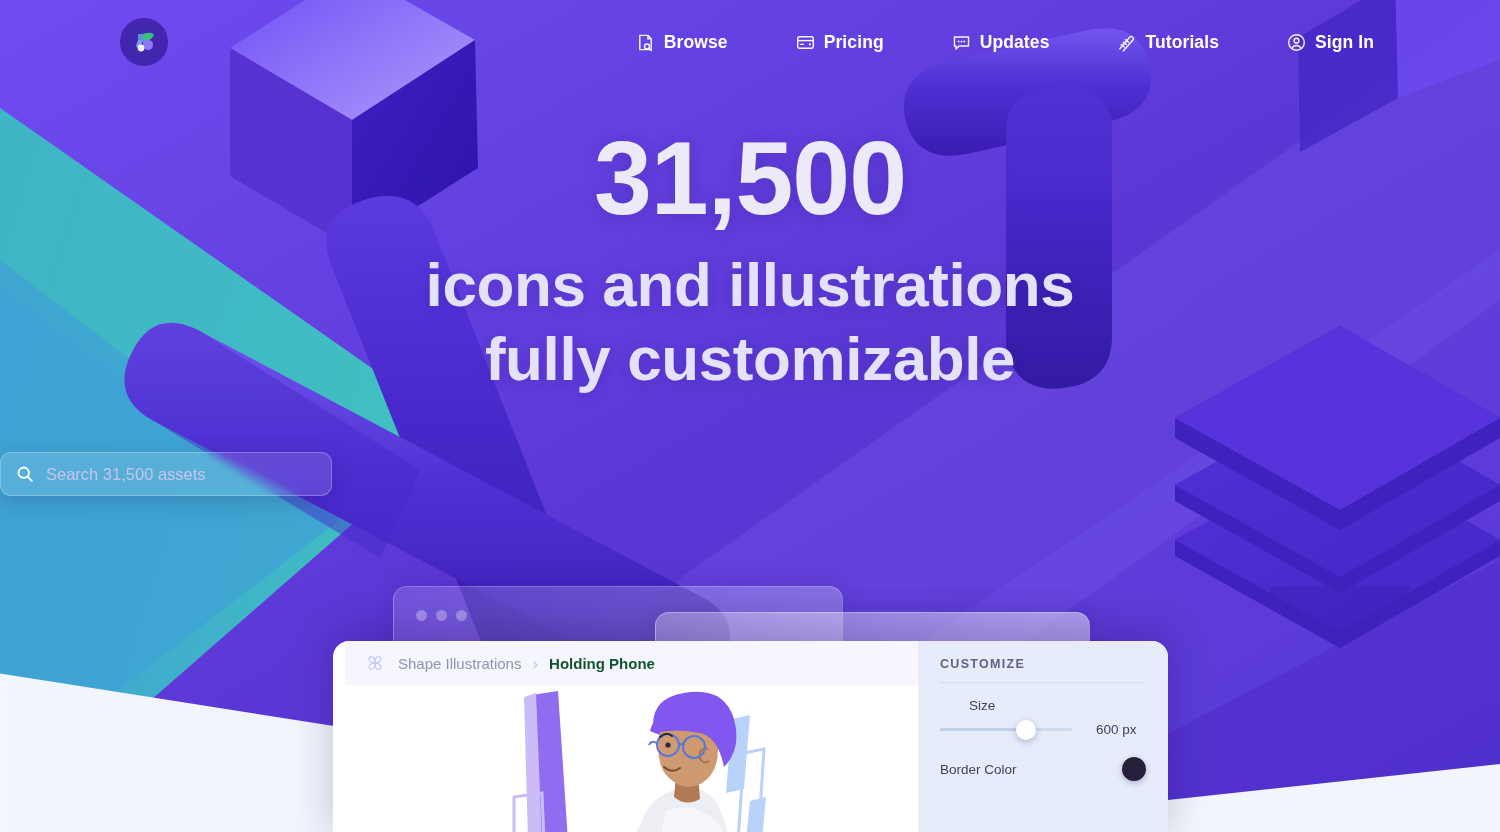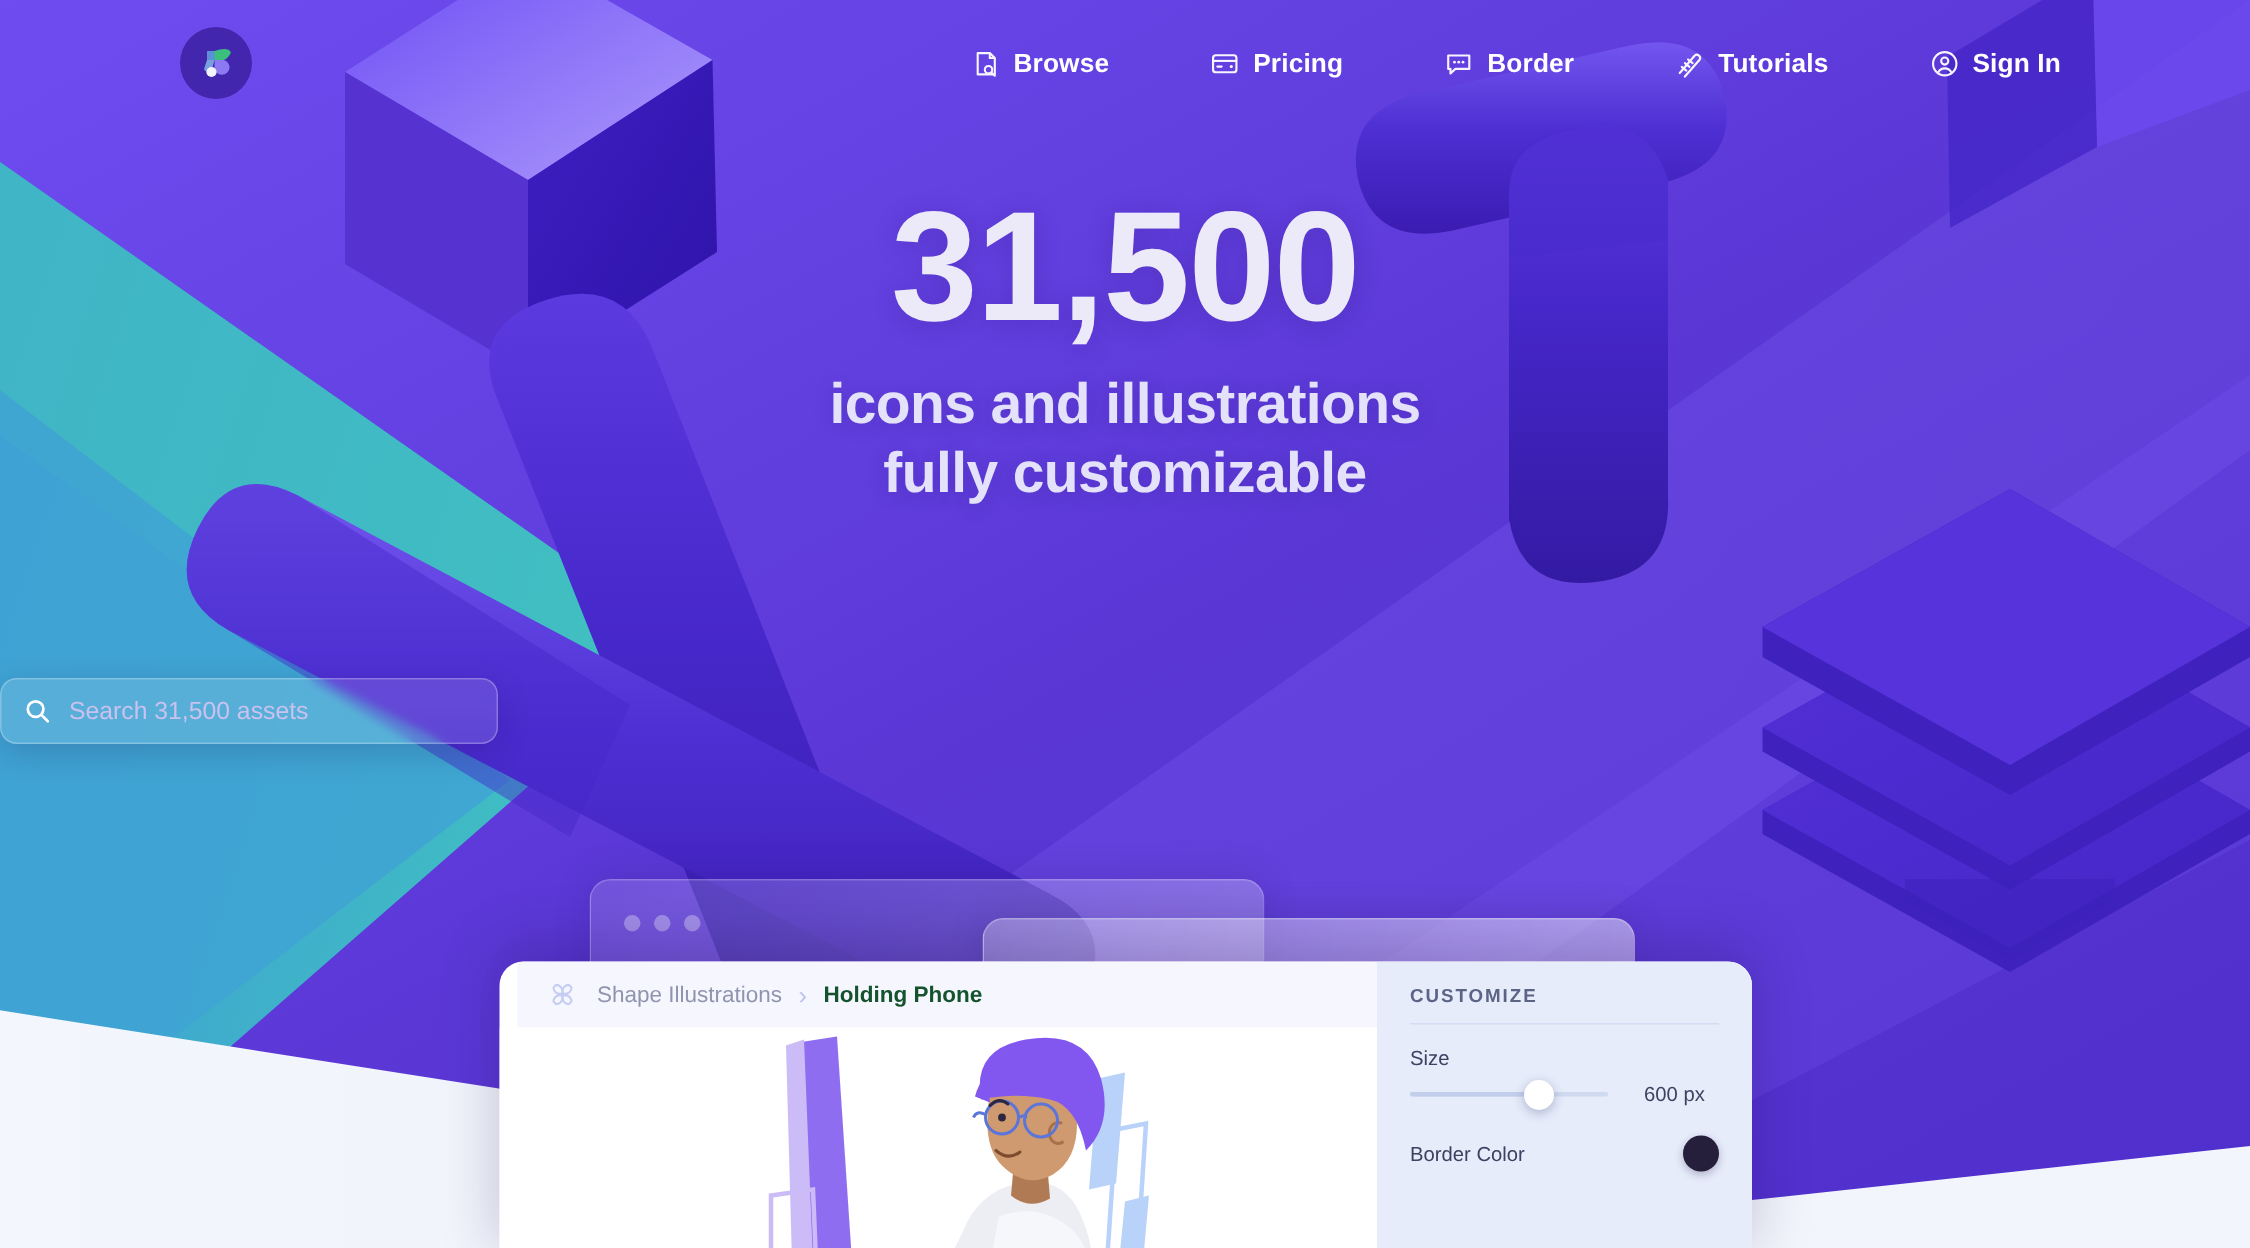--- a/index.html
+++ b/index.html
@@ -64,21 +64,21 @@
   .hero-count {
     font-size: 104px;
     font-weight: 700;
     line-height: .98;
     color: #eceaf8;
     letter-spacing: -1px;
     text-shadow: 0 2px 18px rgba(30,10,90,.18);
   }
   .hero-sub {
     margin-top: 18px;
-    font-size: 38px;
+    font-size: 62px;
     font-weight: 700;
     line-height: 1.2;
     color: #e4e1fa;
     letter-spacing: -0.4px;
     text-shadow: 0 2px 14px rgba(30,10,90,.15);
   }
 
   
   .search-wrap {
     position: absolute; top: 452px; left: 0; right: 0;
@@ -170,21 +170,21 @@
     padding: 16px 22px 0 22px;
     display: flex; flex-direction: column;
   }
   .panel-title {
     font-size: 12.5px; font-weight: 700; letter-spacing: 1.3px;
     color: #5c6485;
     padding-bottom: 11px;
     border-bottom: 1px solid #d3dcf0;
   }
   .ctrl { margin-top: 15px; }
-  .ctrl-label { font-size: 13.5px; color: #3c4361; margin-bottom: 9px; }
+  .ctrl-label { font-size: 13.5px; color: #3c4361; margin-bottom: 9px; margin-left: 29px; }
   .ctrl-row { display: flex; align-items: center; gap: 24px; }
   .track {
     position: relative; height: 3px; border-radius: 2px;
     background: #cfd9ef; flex: 1 1 auto;
   }
   .track-fill { position: absolute; left: 0; top: 0; bottom: 0; border-radius: 2px; background: #c2cfeb; }
   .knob {
     position: absolute; top: 50%; width: 20px; height: 20px;
     border-radius: 50%; background: #fff;
     transform: translate(-50%, -50%);
@@ -333,21 +333,21 @@
         <span>Pricing</span>
       </a>
 
       <a class="nav-item">
         <svg class="nav-ico" viewBox="0 0 20 20" fill="none" stroke="#ffffff" stroke-width="1.5">
           <path d="M2.6 4.2h14.8v9.4H7.6l-3.4 3.2v-3.2H2.6z" stroke-linejoin="round"></path>
           <circle cx="7" cy="8.9" r="1" fill="#ffffff" stroke="none"></circle>
           <circle cx="10" cy="8.9" r="1" fill="#ffffff" stroke="none"></circle>
           <circle cx="13" cy="8.9" r="1" fill="#ffffff" stroke="none"></circle>
         </svg>
-        <span>Border</span>
+        <span>Updates</span>
       </a>
 
       <a class="nav-item">
         <svg class="nav-ico" viewBox="0 0 20 20" fill="none" stroke="#ffffff" stroke-width="1.5">
           <path d="M3 16.5 L13.5 4.2 a2.3 2.3 0 0 1 3.4 3 L6.6 19" stroke-linecap="round"></path>
           <path d="M4.4 12.2 l3.2 2.6" stroke-linecap="round"></path>
           <path d="M6.6 9.6 l3.2 2.6" stroke-linecap="round"></path>
           <path d="M8.8 7 l3.2 2.6" stroke-linecap="round"></path>
         </svg>
         <span>Tutorials</span>

